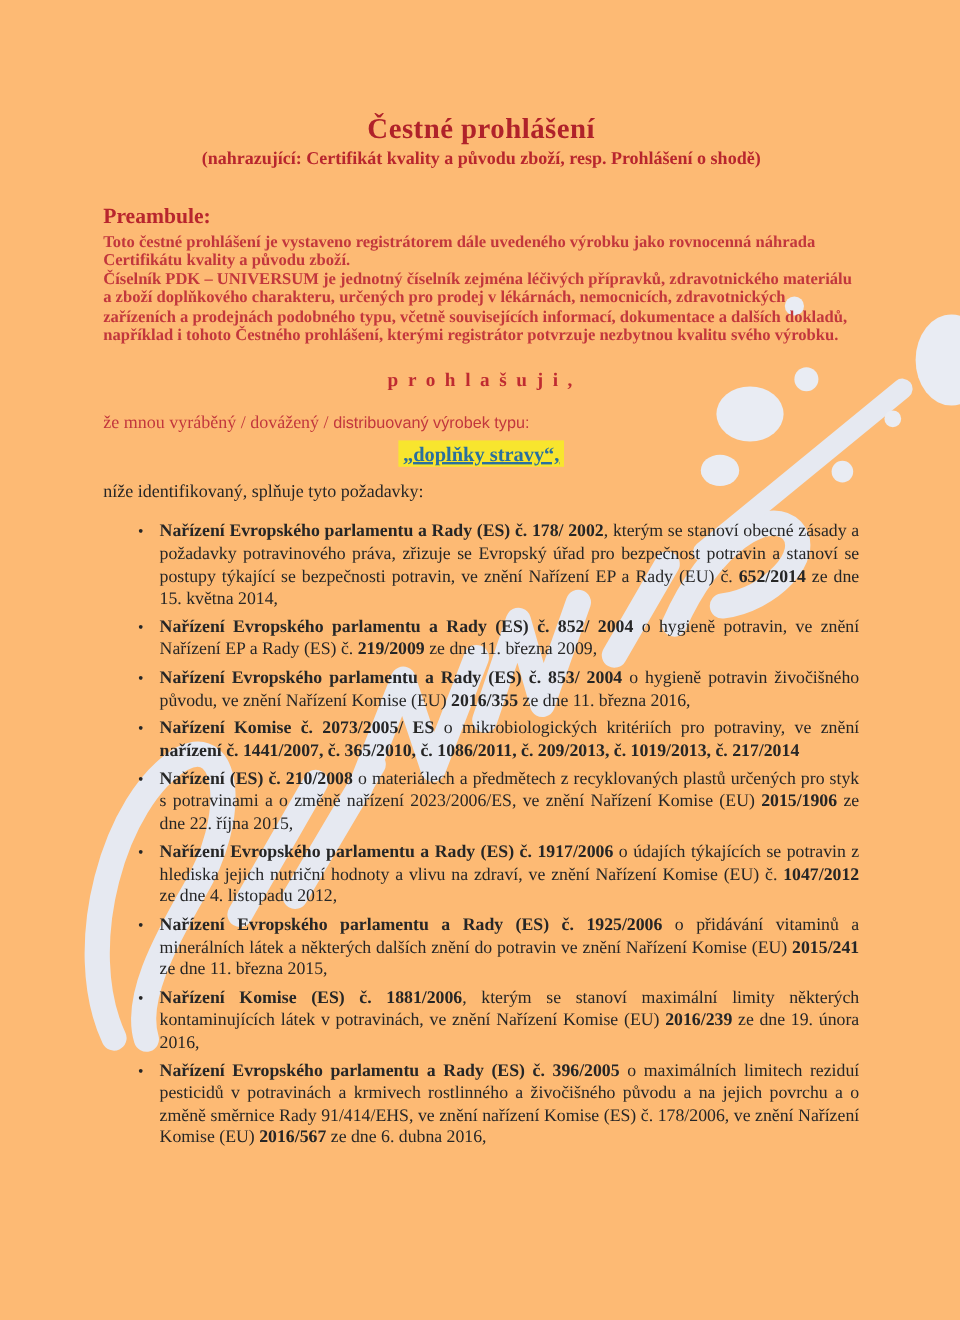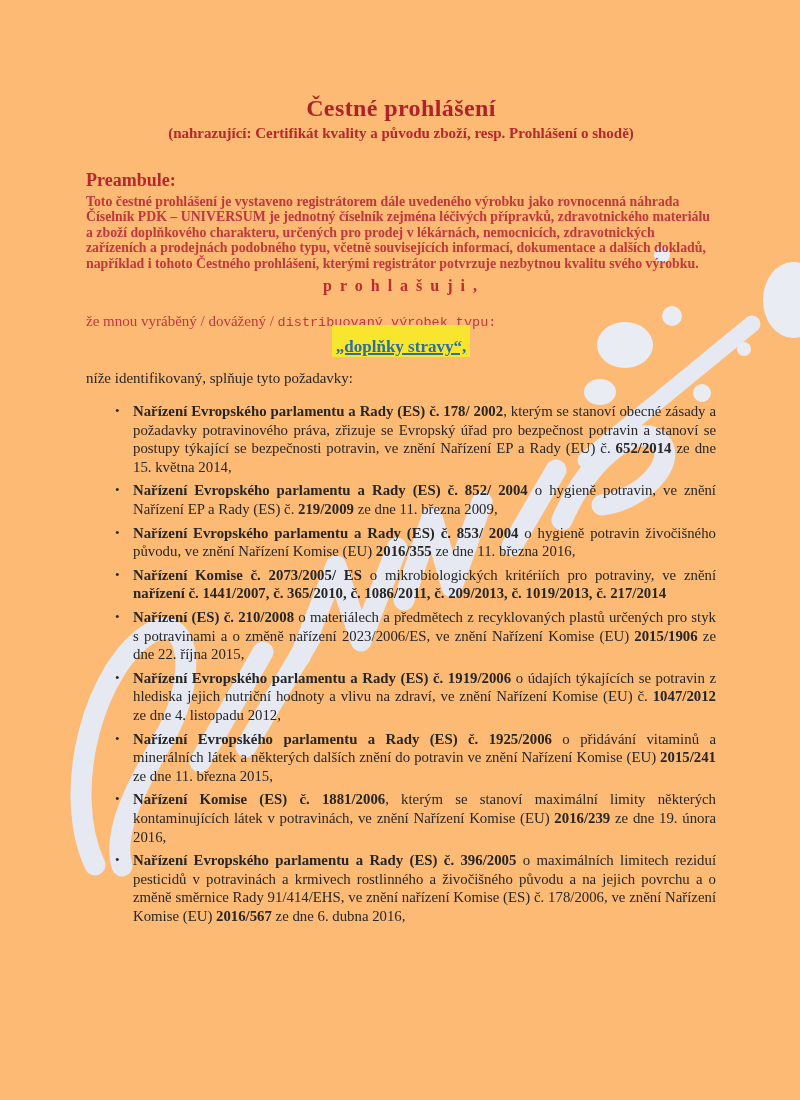--- a/index.html
+++ b/index.html
@@ -46,49 +46,49 @@
     font-size:13.8px;font-weight:bold;
     color:#c2373d;
     line-height:15.4px;
   }
   .intro-line{
     margin:15px 0 0 48px;
     font-size:14.6px;
     color:#c2373d;
   }
   .verb-line{
-    margin-top:6px;
+    margin-top:23px;
     text-align:center;
     font-size:16px;font-weight:bold;
     color:#bf2b31;
     letter-spacing:2px;
   }
   .product-line{
     margin-top:18px;
     font-size:15px;
     color:#c2373d;
   }
   .product-line .sans-part{
-    font-family:Liberation Mono, monospace;
+    font-family:Liberation Sans, sans-serif;
     font-size:13.5px;
     text-align:right;
   }
   .product-type-wrap{
     margin-top:7px;
     text-align:center;
     height:22px;
   }
   .product-type-highlight{
     background:#f8e52e;
     color:#2a6f9e;
     font-weight:bold;
     font-size:17px;
     text-decoration:underline;
     text-decoration-thickness:2px;
-    padding:12px 4px 1px 4px;
+    padding:2px 4px 1px 4px;
   }
   .req-intro{
     margin-top:11px;
     font-size:15px;
     color:#262626;
   }
   ul.regulations{
     margin:15px 0 0 0;
     padding:0;
     list-style:none;
@@ -140,20 +140,21 @@
   <div class="content">
 
     <h1 class="doc-title">Čestné prohlášení</h1>
 
     <div class="doc-subtitle">(nahrazující: Certifikát kvality a původu zboží, resp. Prohlášení o shodě)</div>
 
     <h2 class="preamble-heading">Preambule:</h2>
 
     <div class="preamble" id="preamble">
         <div class="preamble-line">Toto čestné prohlášení je vystaveno registrátorem dále uvedeného výrobku jako rovnocenná náhrada</div>
+        <div class="preamble-line">Certifikátu kvality a původu zboží.</div>
         <div class="preamble-line">Číselník PDK – UNIVERSUM je jednotný číselník zejména léčivých přípravků, zdravotnického materiálu</div>
         <div class="preamble-line">a zboží doplňkového charakteru, určených pro prodej v lékárnách, nemocnicích, zdravotnických</div>
         <div class="preamble-line">zařízeních a prodejnách podobného typu, včetně souvisejících informací, dokumentace a dalších dokladů,</div>
         <div class="preamble-line">například i tohoto Čestného prohlášení, kterými registrátor potvrzuje nezbytnou kvalitu svého výrobku.</div>
       </div>
 
 
     <div class="verb-line">p r o h l a š u j i ,</div>
 
     <div class="product-line">
@@ -165,20 +166,20 @@
     </div>
 
     <div class="req-intro">níže identifikovaný, splňuje tyto požadavky:</div>
 
     <ul class="regulations" id="regulations">
         <li><b>Nařízení Evropského parlamentu a Rady (ES) č. 178/ 2002</b><span>, kterým se stanoví obecné zásady a požadavky potravinového práva, zřizuje se Evropský úřad pro bezpečnost potravin a stanoví se postupy týkající se bezpečnosti potravin, ve znění Nařízení EP a Rady (EU) č. </span><b>652/2014</b><span> ze dne 15. května 2014,</span></li>
         <li><b>Nařízení Evropského parlamentu a Rady (ES) č. 852/ 2004</b><span> o hygieně potravin, ve znění Nařízení EP a Rady (ES) č. </span><b>219/2009</b><span> ze dne 11. března 2009,</span></li>
         <li><b>Nařízení Evropského parlamentu a Rady (ES) č. 853/ 2004</b><span> o hygieně potravin živočišného původu, ve znění Nařízení Komise (EU) </span><b>2016/355</b><span> ze dne 11. března 2016,</span></li>
         <li><b>Nařízení Komise č. 2073/2005/ ES</b><span> o mikrobiologických kritériích pro potraviny, ve znění </span><b>nařízení č. 1441/2007, č. 365/2010, č. 1086/2011, č. 209/2013, č. 1019/2013, č. 217/2014</b></li>
         <li><b>Nařízení (ES) č. 210/2008</b><span> o materiálech a předmětech z recyklovaných plastů určených pro styk s potravinami a o změně nařízení 2023/2006/ES, ve znění Nařízení Komise (EU) </span><b>2015/1906</b><span> ze dne 22. října 2015,</span></li>
-        <li><b>Nařízení Evropského parlamentu a Rady (ES) č. 1919/2006</b><span> o údajích týkajících se potravin z hlediska jejich nutriční hodnoty a vlivu na zdraví, ve znění Nařízení Komise (EU) č. </span><b>1047/2012</b><span> ze dne 4. listopadu 2012,</span></li>
+        <li><b>Nařízení Evropského parlamentu a Rady (ES) č. 1917/2006</b><span> o údajích týkajících se potravin z hlediska jejich nutriční hodnoty a vlivu na zdraví, ve znění Nařízení Komise (EU) č. </span><b>1047/2012</b><span> ze dne 4. listopadu 2012,</span></li>
         <li><b>Nařízení Evropského parlamentu a Rady (ES) č. 1925/2006</b><span>  o přidávání vitaminů a minerálních látek a některých dalších znění do potravin ve znění Nařízení Komise (EU) </span><b>2015/241</b><span> ze dne 11. března 2015,</span></li>
         <li><b>Nařízení Komise (ES) č. 1881/2006</b><span>, kterým se stanoví maximální limity některých kontaminujících látek v potravinách, ve znění Nařízení Komise (EU) </span><b>2016/239</b><span> ze dne 19. února 2016,</span></li>
         <li><b>Nařízení Evropského parlamentu a Rady (ES) č. 396/2005</b><span> o maximálních limitech reziduí pesticidů v potravinách a krmivech rostlinného a živočišného původu a na jejich povrchu a o změně směrnice Rady 91/414/EHS, ve znění nařízení Komise (ES) č. 178/2006, ve znění Nařízení Komise (EU) </span><b>2016/567</b><span> ze dne 6. dubna 2016,</span></li>
       </ul>
 
   </div>
 </div>
 
 </body></html>

